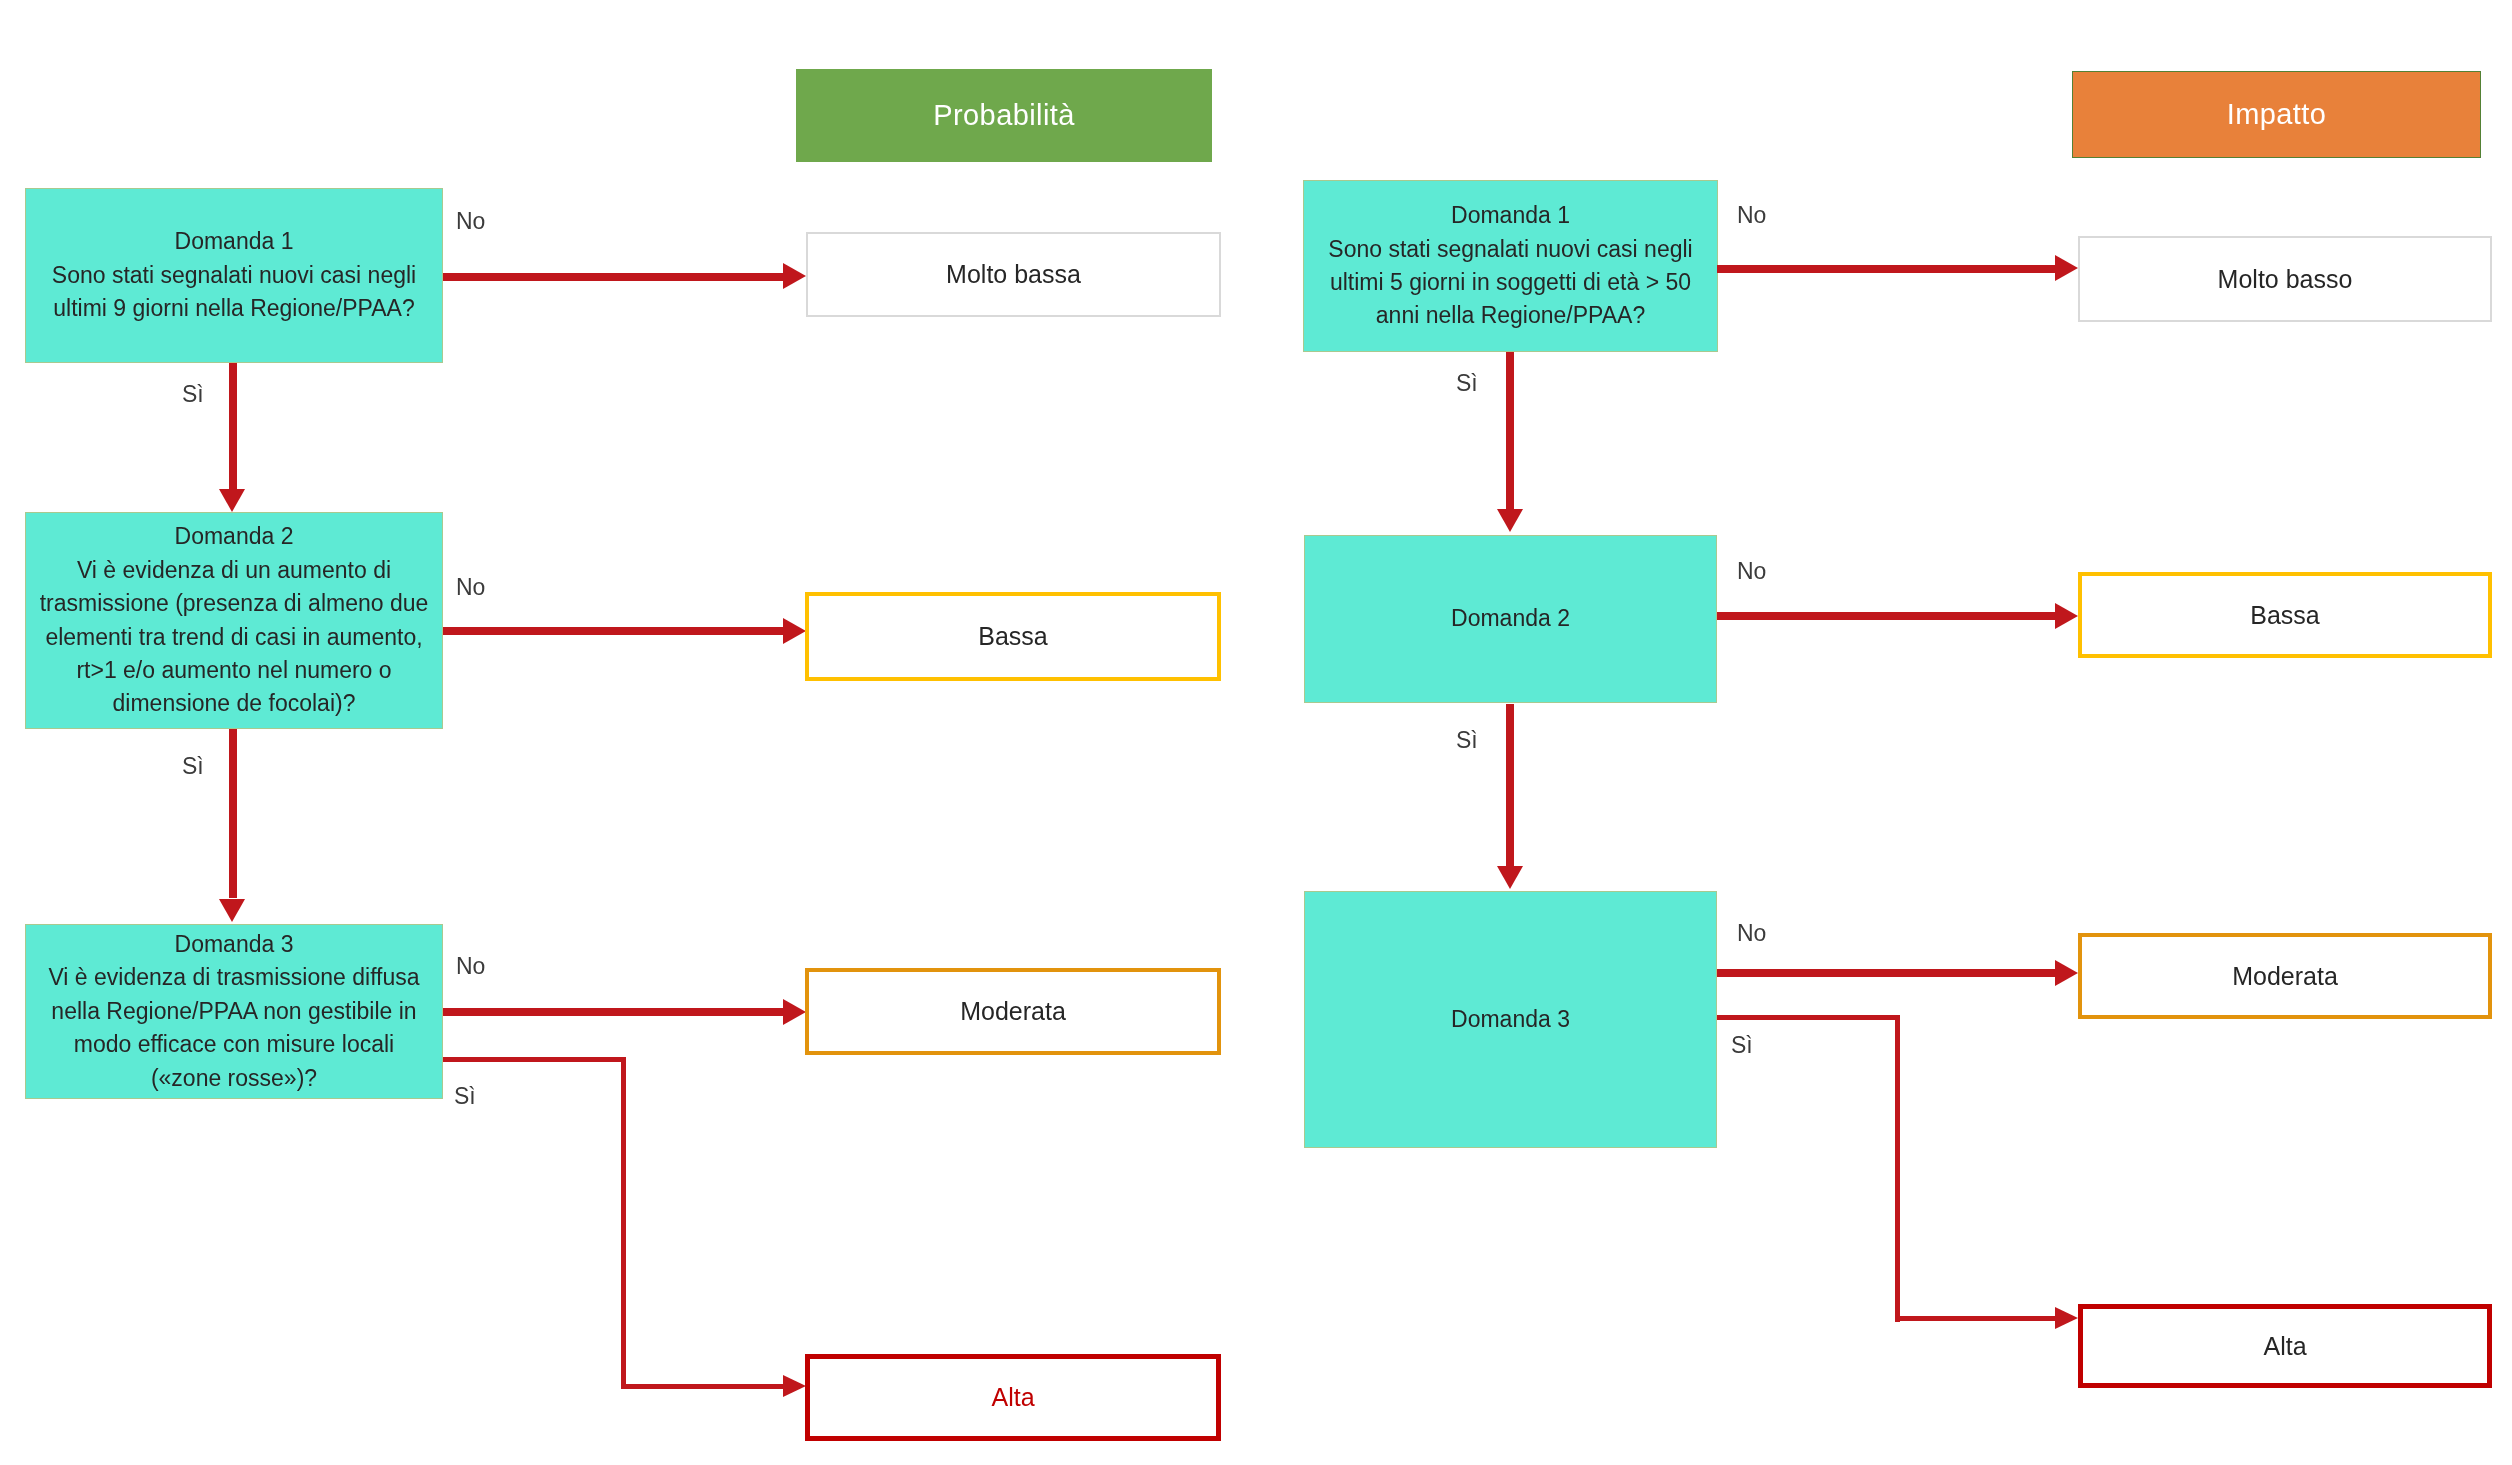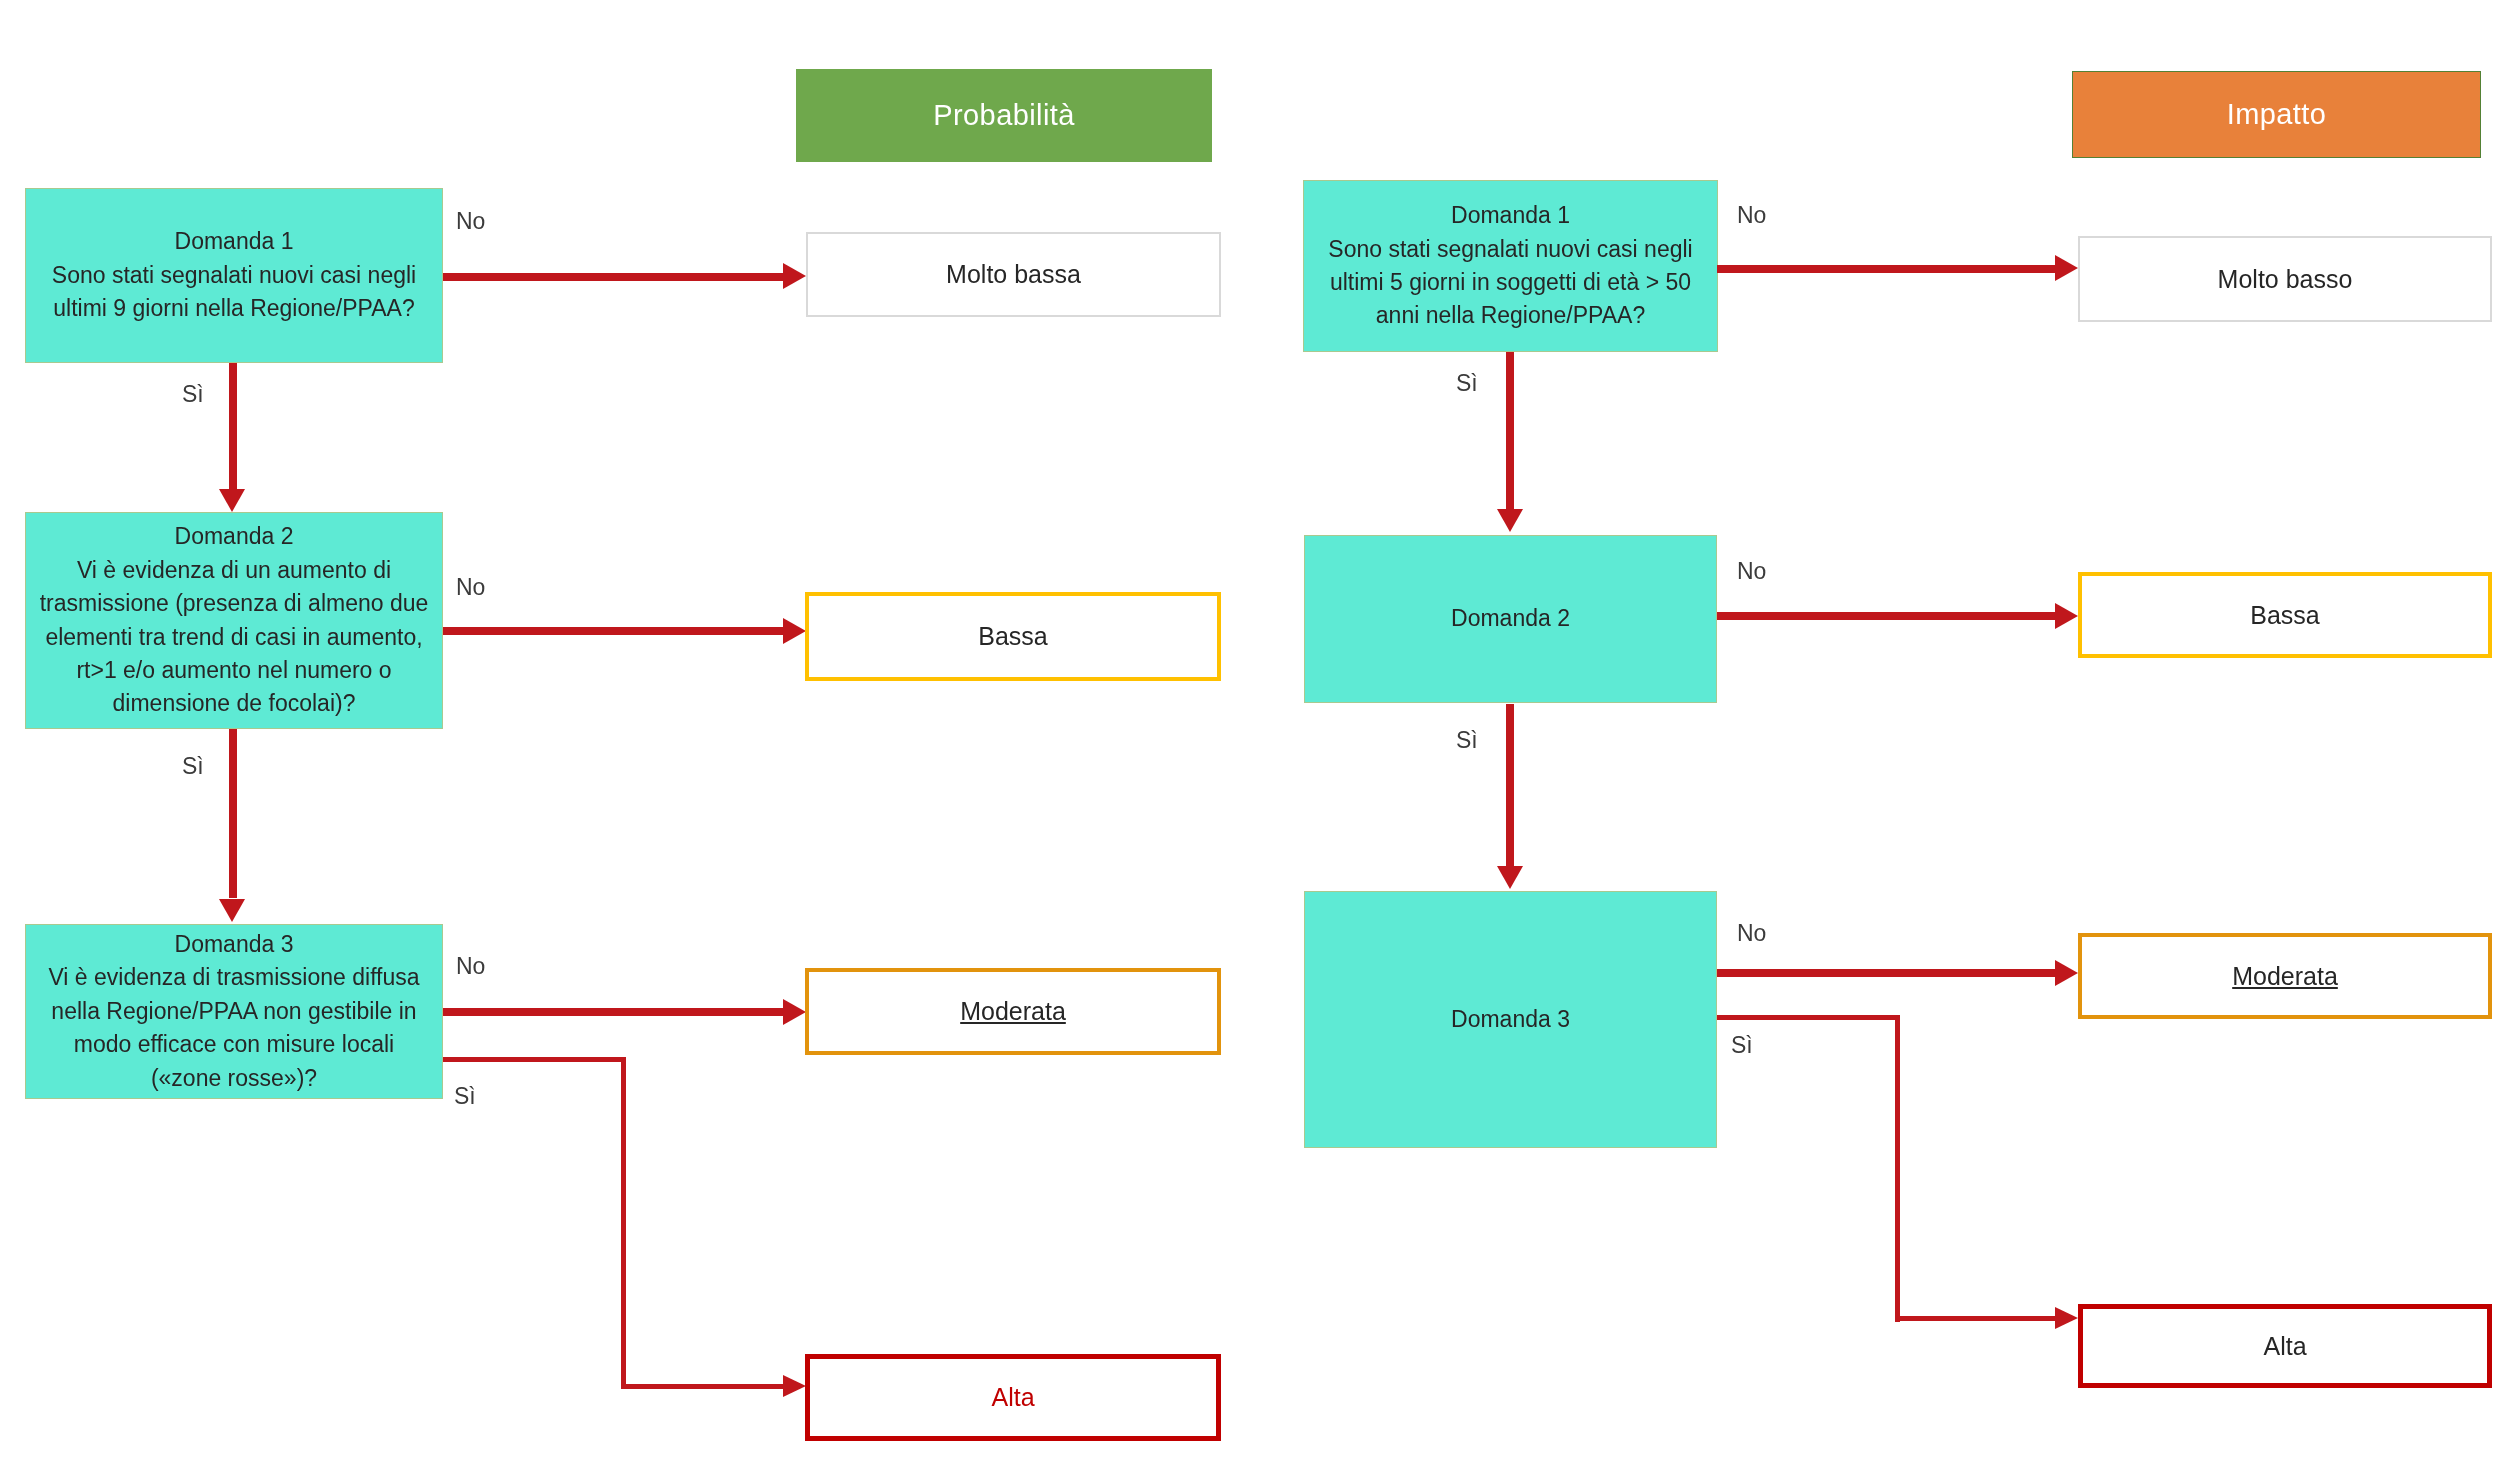--- a/index.html
+++ b/index.html
@@ -33,21 +33,21 @@
   .qtext  { white-space: pre-line; }
 
   
   .obox {
     background: #ffffff;
     display: flex; align-items: center; justify-content: center;
     text-align: center; font-size: 25px;
   }
   .o-verylow  { border: 2.7px solid var(--c-outcome-very-low-border); }
   .o-low      { border: 4.4px solid var(--c-outcome-low-border); }
-  .o-moderate { border: 4.4px solid var(--c-outcome-moderate-border); text-decoration: underline; }
+  .o-moderate { border: 4.4px solid var(--c-outcome-moderate-border); }
   .o-high     { border: 5.3px solid var(--c-outcome-high-border); }
   .o-high-left-text { color: var(--c-outcome-high-text-probability); }
 
   
   .shaft { background: var(--c-arrow); }
   .ah-right {
     width: 0; height: 0;
     border-top: 13.3px solid transparent;
     border-bottom: 13.3px solid transparent;
     border-left: 23px solid var(--c-arrow);

